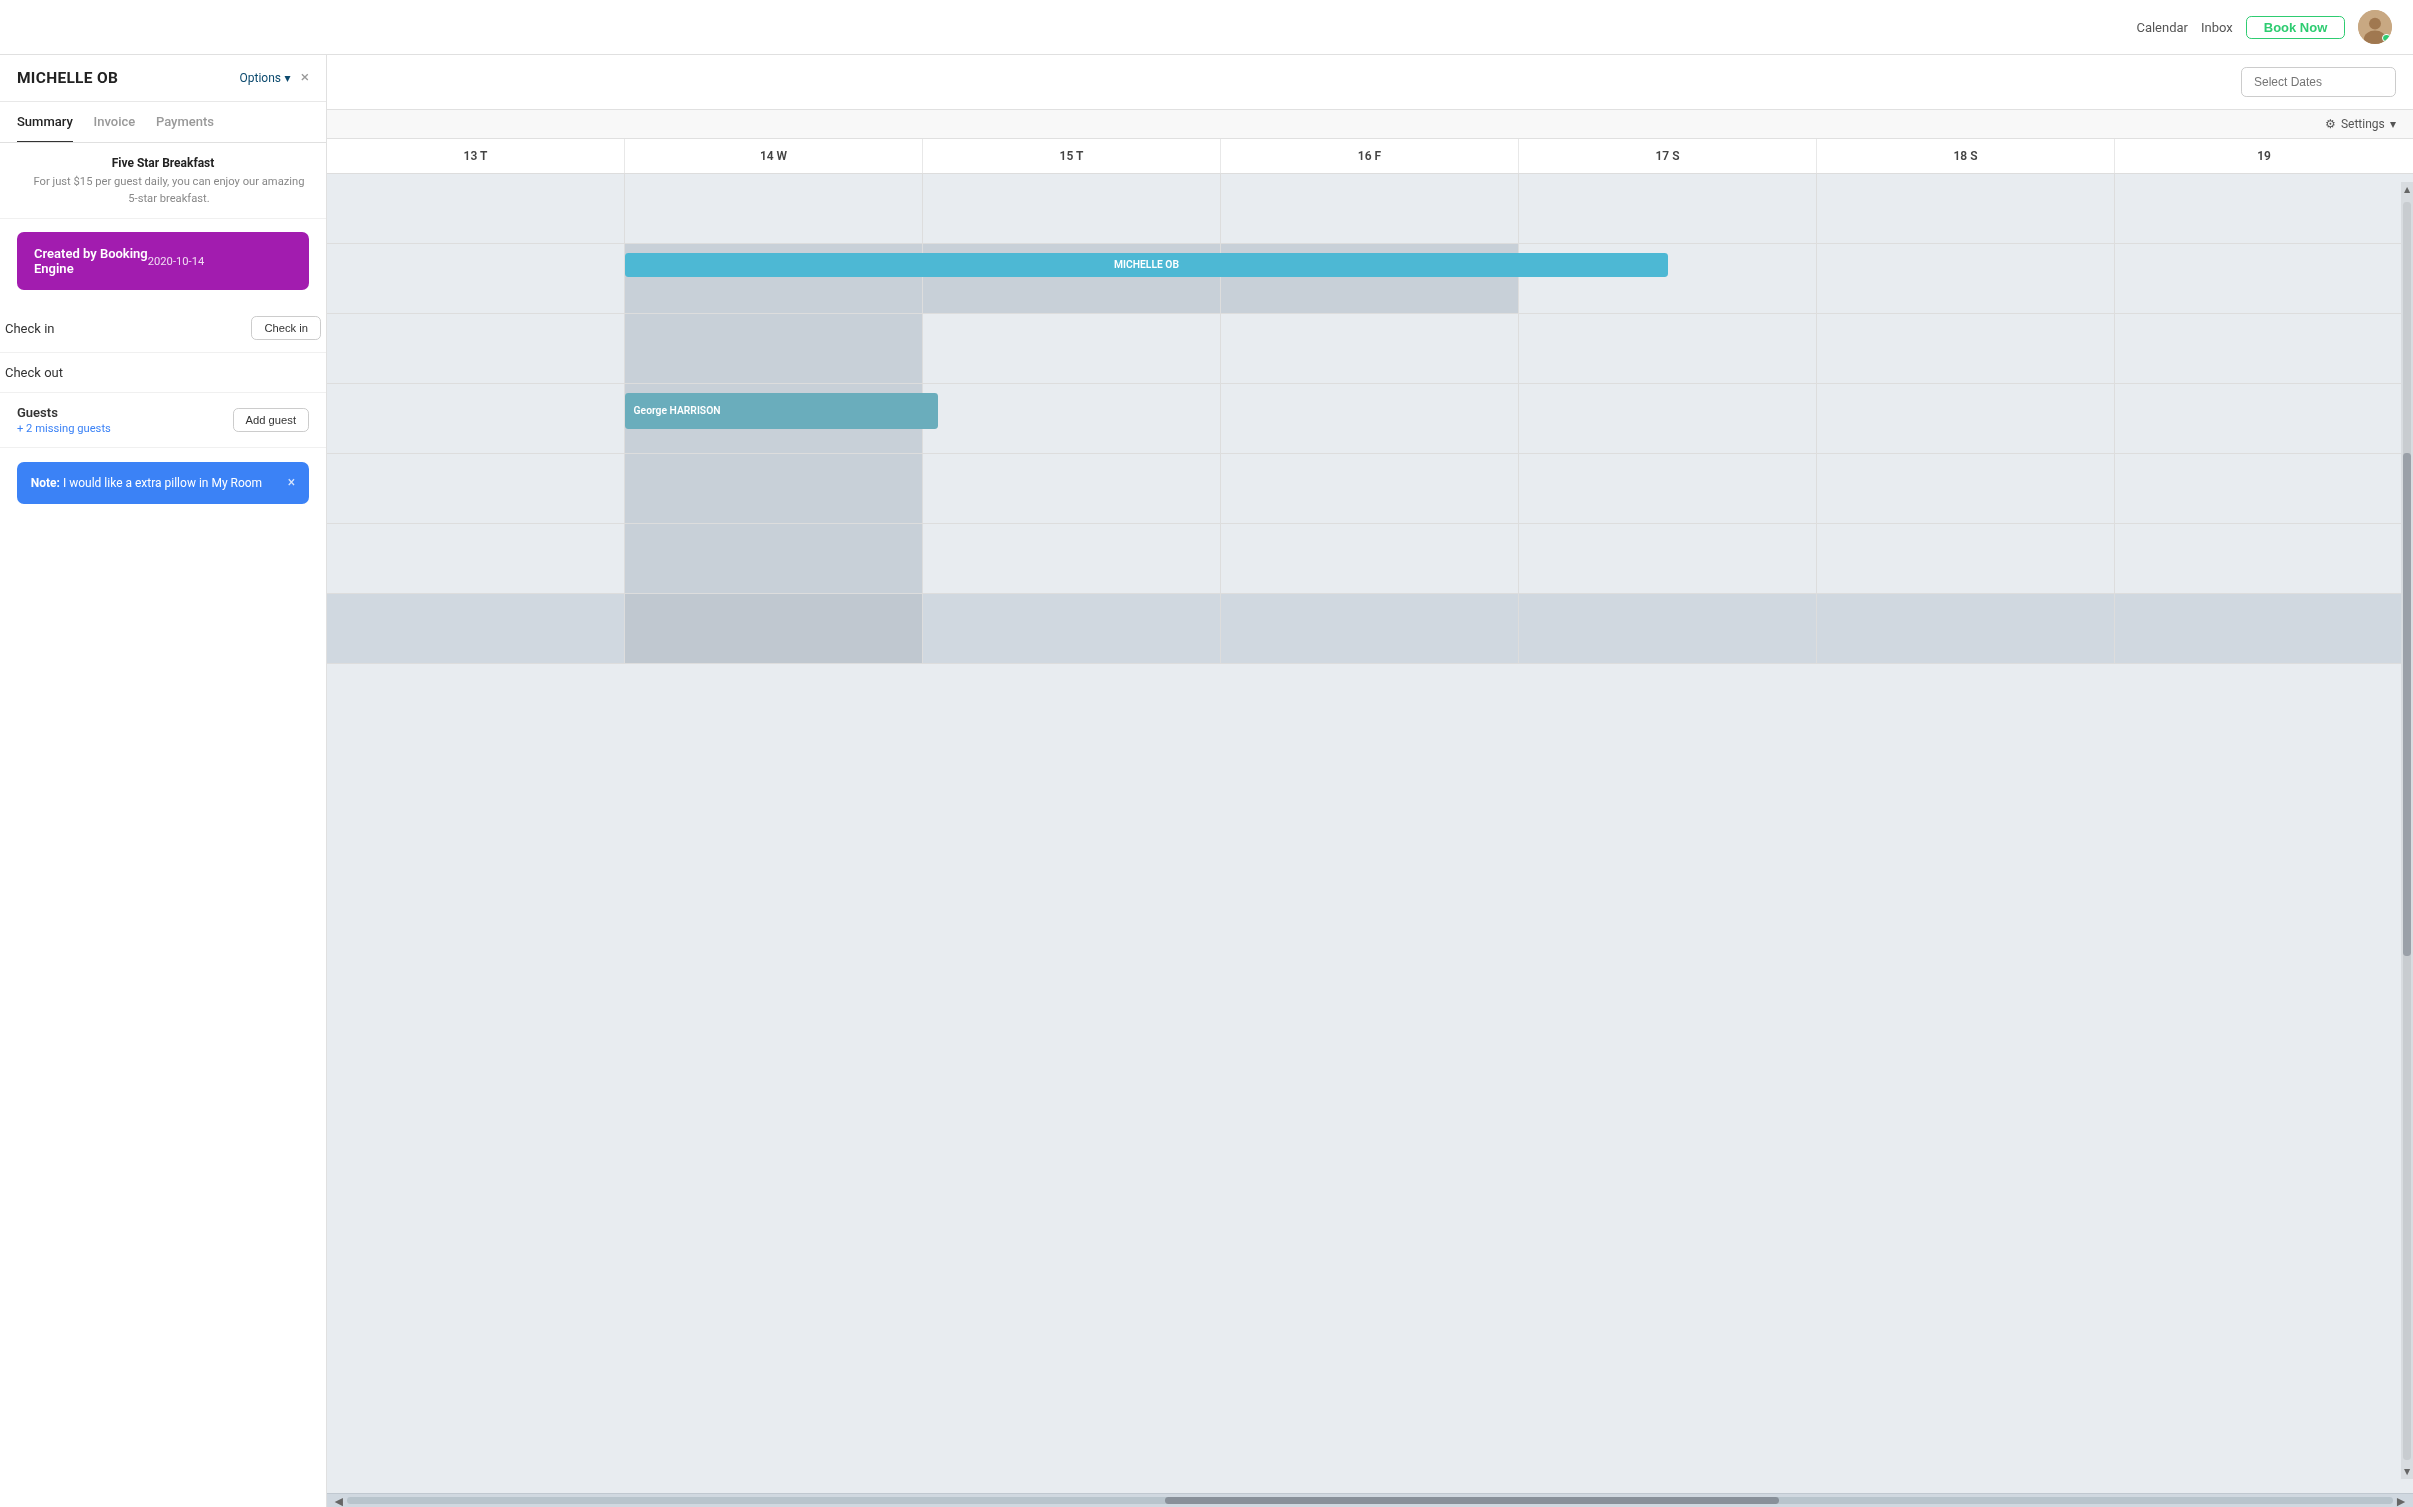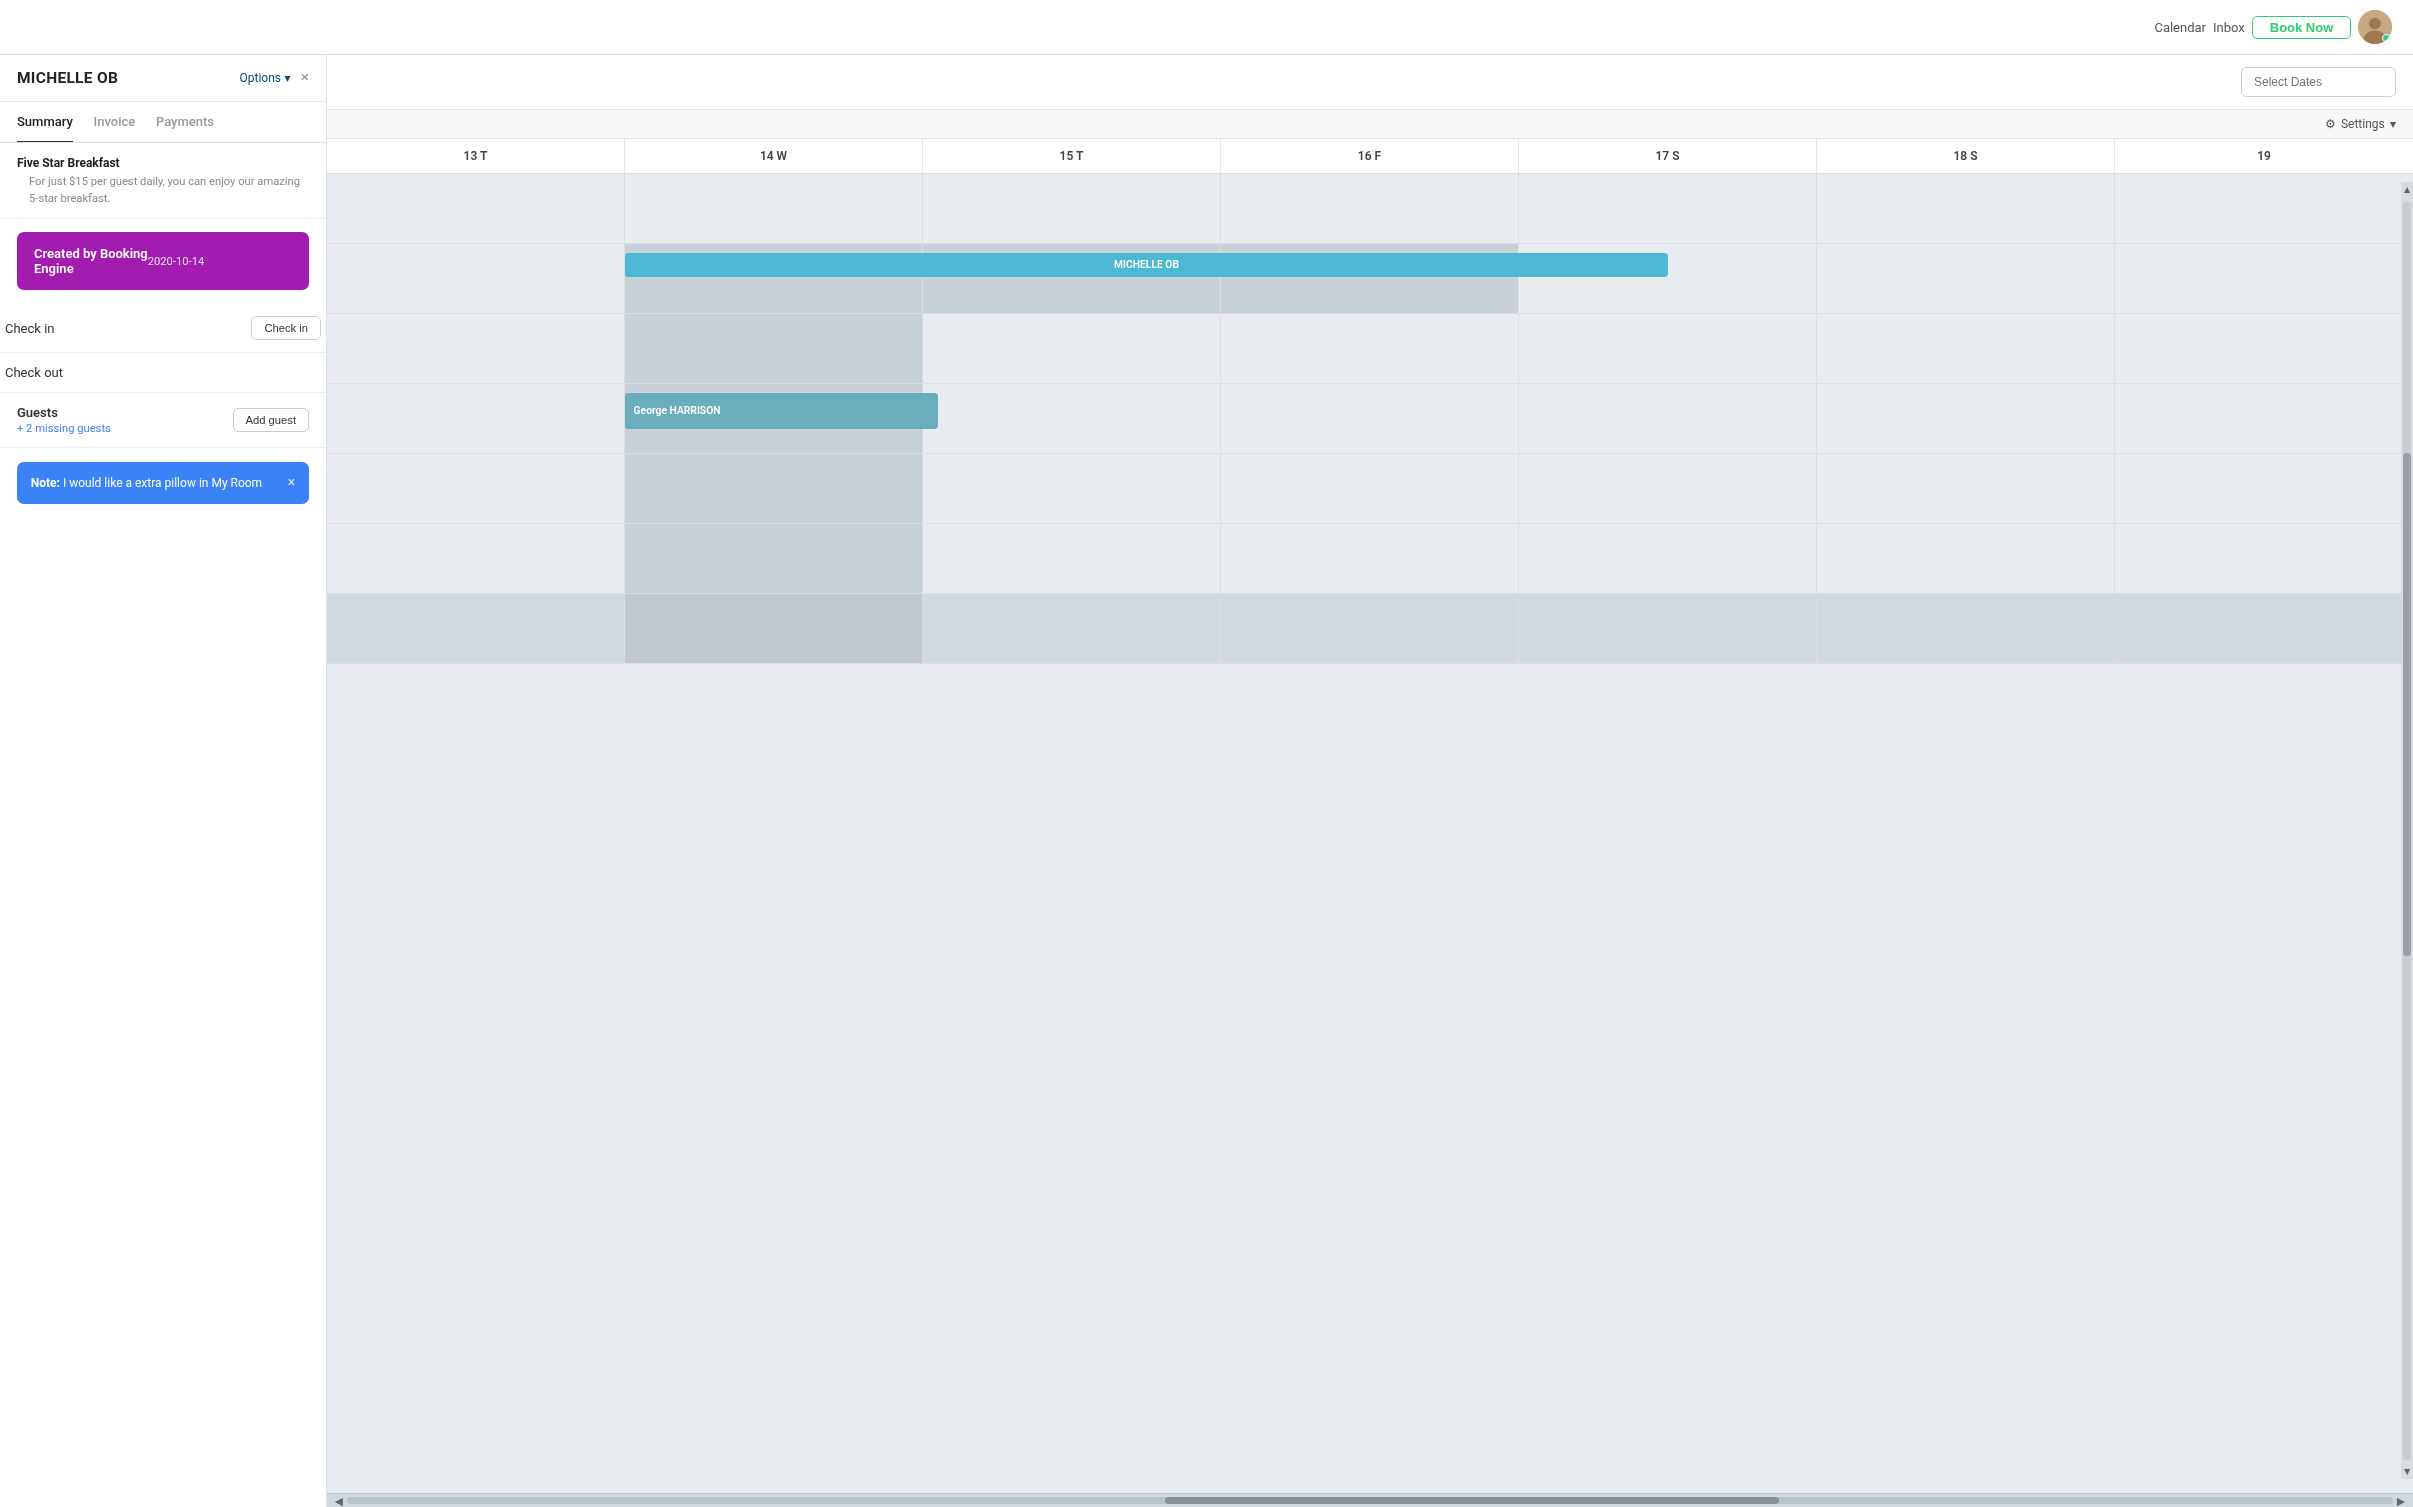--- a/index.html
+++ b/index.html
@@ -7,21 +7,21 @@
 
     
     .top-nav {
       background: #fff;
       border-bottom: 0.9px solid #e0e0e0;
       display: flex;
       align-items: center;
       justify-content: flex-end;
       padding: 0 20.7px;
       height: 55px;
-      gap: 7px;
+      gap: 13px;
       flex-shrink: 0;
     }
     .nav-link {
       color: #555;
       font-size: 13px;
       cursor: pointer;
       text-decoration: none;
     }
     .book-now-btn {
       border: 1.7px solid #2ecc71;
@@ -133,20 +133,21 @@
 
     
     .panel-body {
       padding: 0;
       flex: 1;
     }
 
     .breakfast-section {
       padding: 13.8px 17px 10.3px;
       border-bottom: 0.9px solid #f0f0f0;
+      text-align: center;
     }
     .breakfast-title {
       font-size: 12px;
       font-weight: 700;
       color: #222;
       margin-bottom: 3.4px;
     }
     .breakfast-desc {
       font-size: 11.2px;
       color: #888;

